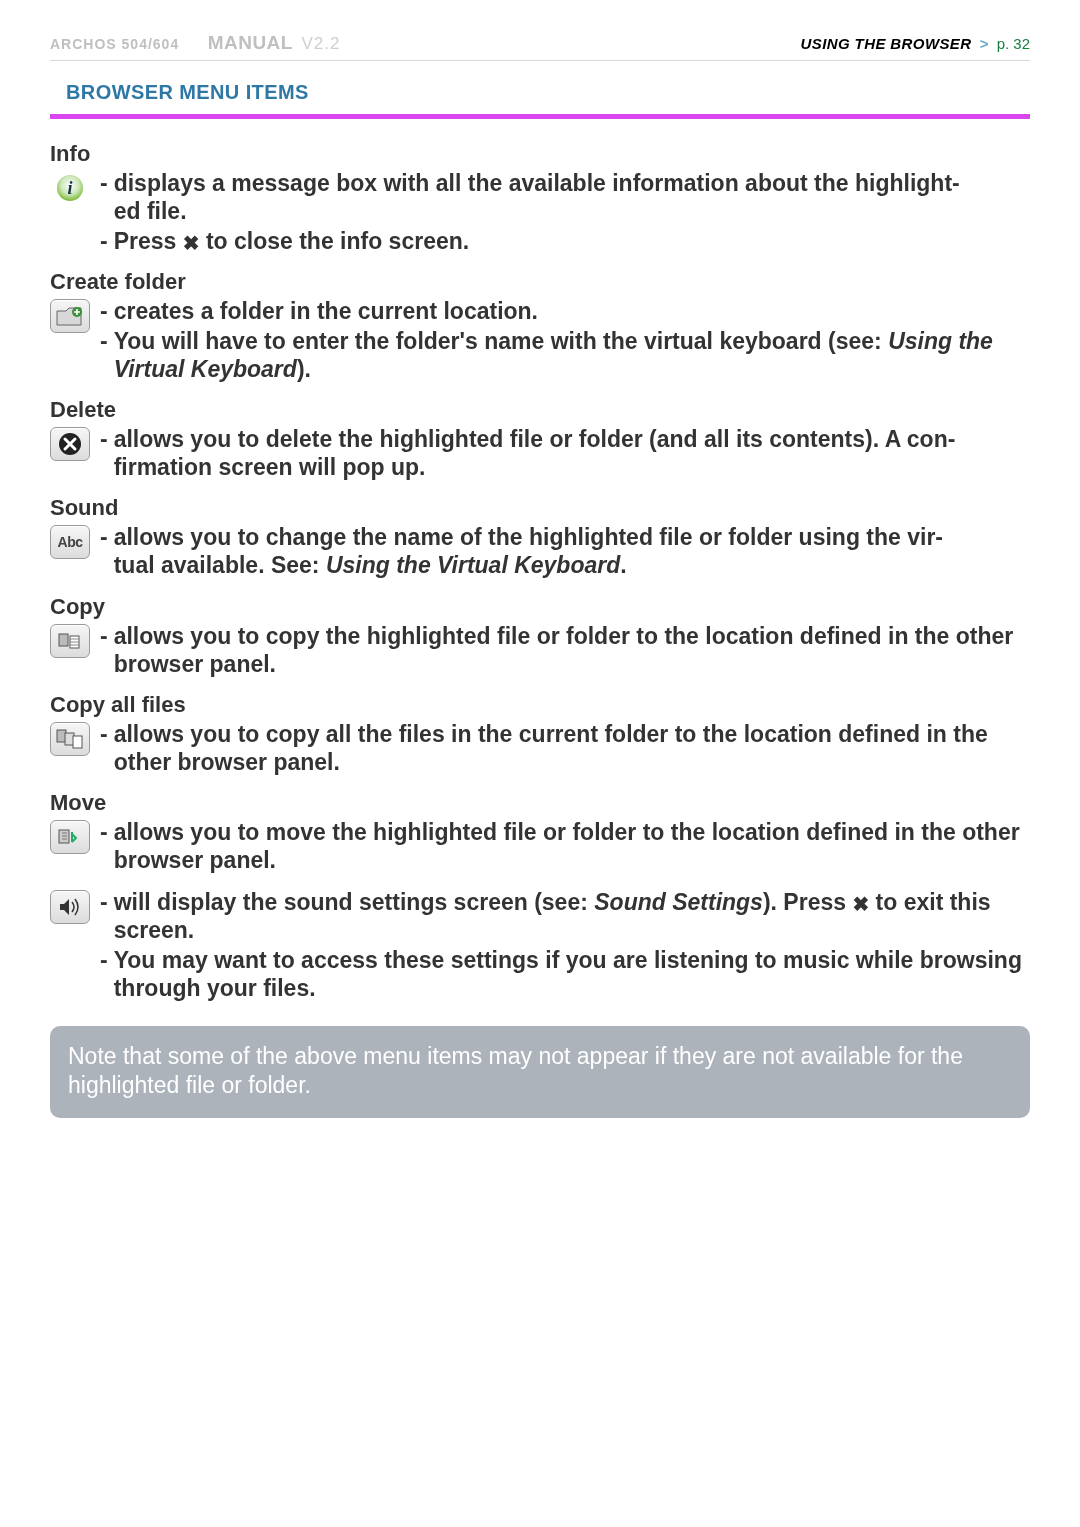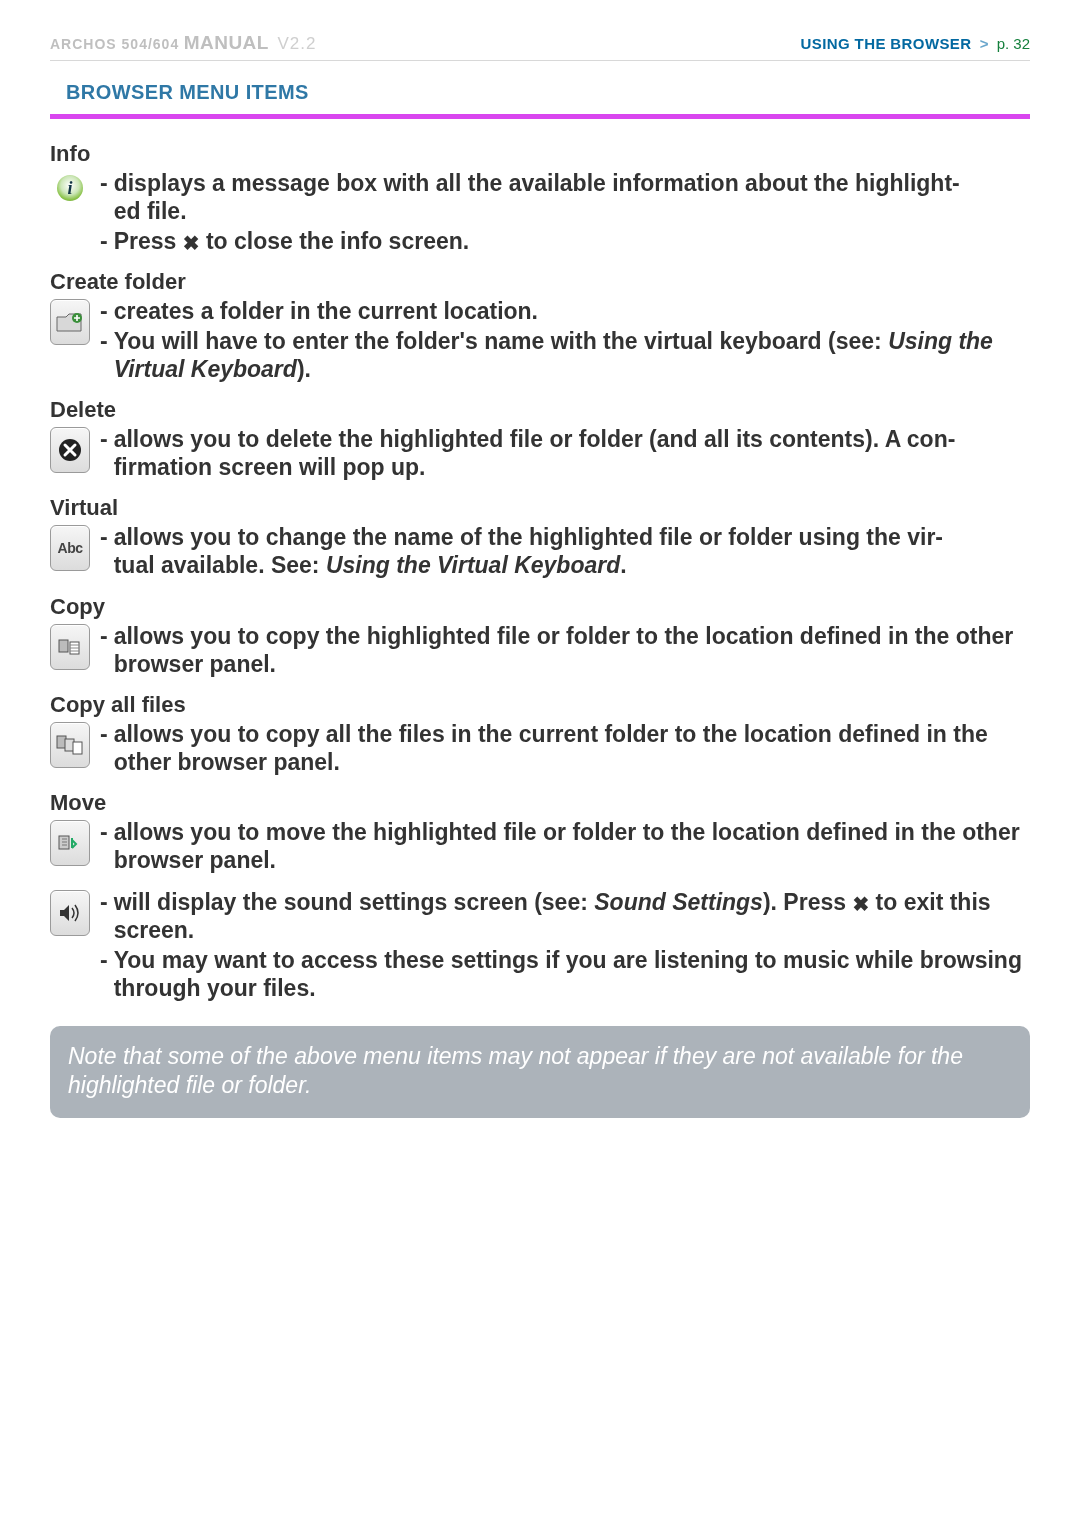--- a/index.html
+++ b/index.html
@@ -1,34 +1,34 @@
 <!DOCTYPE html>
 <html><head>
 <meta charset="utf-8">
 <style>
   * { box-sizing: border-box; margin: 0; padding: 0; }
   html, body { width: 1080px; height: 1527px; background: #fff; font-family: Arial, Helvetica, sans-serif; color: #333; }
   .page { padding: 32px 50px 40px 50px; }
   .header-row { display: flex; justify-content: space-between; align-items: baseline; border-bottom: 1px solid #d8d8d8; padding-bottom: 6px; margin-bottom: 14px; }
   .brand { font-family: "Arial Black", Arial, sans-serif; font-weight: 900; letter-spacing: 1px; font-size: 14px; color: #bfbfbf; }
-  .manual { font-size: 19px; color: #bfbfbf; font-weight: bold; letter-spacing: 0.5px; margin-left: 0; }
+  .manual { font-size: 19px; color: #bfbfbf; font-weight: bold; letter-spacing: 0.5px; margin-left: 24px; }
   .version { font-size: 17px; color: #cfcfcf; margin-left: 4px; letter-spacing: 1px; }
   .crumb { font-size: 15px; }
-  .crumb-using { font-weight: bold; color: #0369a1; letter-spacing: 0.4px; }
+  .crumb-using { font-weight: bold; color: #000000; letter-spacing: 0.4px; font-style: italic; }
   .crumb-sep { color: #6aa6cc; font-weight: bold; margin: 0 4px; }
   .crumb-page { color: #15803d; }
   .section-title-wrap { border-bottom: 5px solid #d946ef; padding: 6px 0 10px 16px; margin-bottom: 22px; }
   .section-title { color: #2f78a6; font-weight: bold; font-size: 20px; letter-spacing: 0.4px; }
 
   .item { margin-bottom: 12px; }
   .item-title { font-weight: bold; font-size: 22px; color: #333; margin-bottom: 2px; }
 
   .row { display: flex; align-items: flex-start; }
   .icon-box {
-    width: 40px; height: 46px; flex: 0 0 auto; margin-right: 10px; margin-top: 2px;
+    width: 40px; height: 34px; flex: 0 0 auto; margin-right: 10px; margin-top: 2px;
     border: 1px solid #9a9a9a; border-radius: 6px;
     background: linear-gradient(#f6f6f6, #dcdcdc);
     display: flex; align-items: center; justify-content: center;
     box-shadow: inset 0 1px 0 #fff;
     font-size: 16px; color: #444;
   }
   .icon-info { background: radial-gradient(circle at 50% 40%, #fff 0%, #cce6b8 45%, #8bc34a 70%, #5a8f2e 100%); border-radius: 50%; width: 26px; height: 26px; display:flex; align-items:center; justify-content:center; color:#134; font-weight:bold; font-family: Georgia, serif; font-style: italic; font-size: 18px; }
   .icon-info-wrap { width: 40px; height: 34px; margin-right: 10px; margin-top: 2px; display:flex; align-items:center; justify-content:center; flex:0 0 auto; }
   .bullets { flex: 1 1 auto; }
   .li { display: flex; font-size: 23px; font-weight: bold; color: #333; line-height: 1.22; margin-bottom: 2px; }
@@ -38,21 +38,20 @@
   .ital { font-style: italic; }
   .indent-spacer { width: 50px; flex: 0 0 auto; }
 
   .note-box {
     margin-top: 22px;
     background: #acb3ba;
     border-radius: 10px;
     padding: 16px 18px 18px 18px;
     color: #fff;
     font-size: 23px;
-    font-style: italic;
     line-height: 1.25;
   }
 
   svg { display:block; }
 </style>
 </head>
 <body>
 
 <div class="page">
 
@@ -127,21 +126,21 @@
       <div class="bullets">
         <div class="li">
             <span class="dash">-</span>
             <span class="txt"><span>allows you to delete the highlighted file or folder (and all its contents). A con</span>-<br><span>firmation screen will pop up.</span></span>
           </div>
       </div>
     </div>
   </div>
 
   <div class="item">
-    <div class="item-title">Virtual</div>
+    <div class="item-title">Sound</div>
     <div class="row">
       <div class="icon-box" style="font-weight:bold; font-size:14px; letter-spacing:-0.5px;">Abc</div>
       <div class="bullets">
         <div class="li">
             <span class="dash">-</span>
             <span class="txt"><span>allows you to change the name of the highlighted file or folder using the vir</span>-<br><span>tual available. See: </span><span class="ital">Using the Virtual Keyboard</span><span>.</span></span>
           </div>
       </div>
     </div>
   </div>

